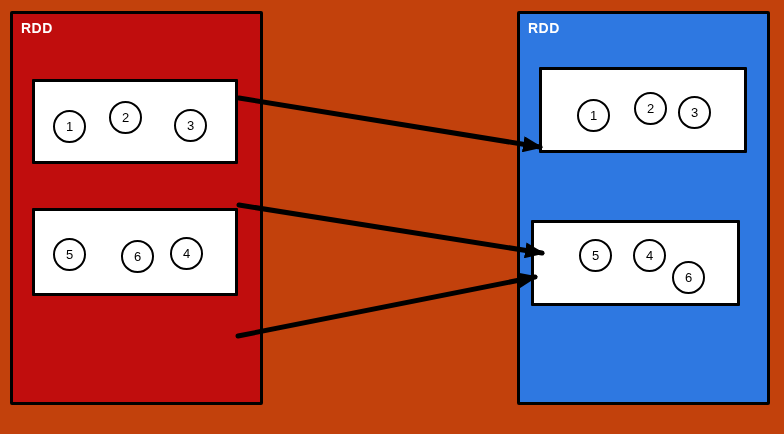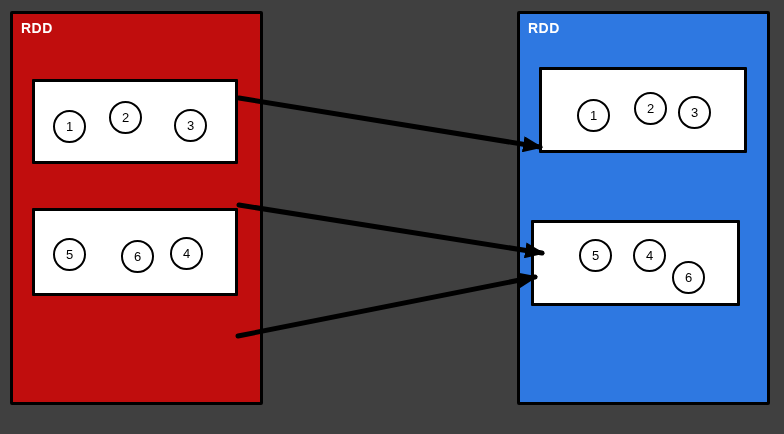--- a/index.html
+++ b/index.html
@@ -5,21 +5,21 @@
   html, body {
     margin: 0;
     padding: 0;
     background: #ffffff;
     font-family: "Liberation Sans", sans-serif;
   }
   .canvas {
     position: relative;
     width: 784px;
     height: 434px;
-    background: #404040;
+    background: #c2410c;
     overflow: hidden;
   }
   .rdd-box {
     position: absolute;
     box-sizing: border-box;
     border: 3px solid #000000;
     border-radius: 2px;
   }
   .rdd-left {
     left: 10px; top: 11px;

